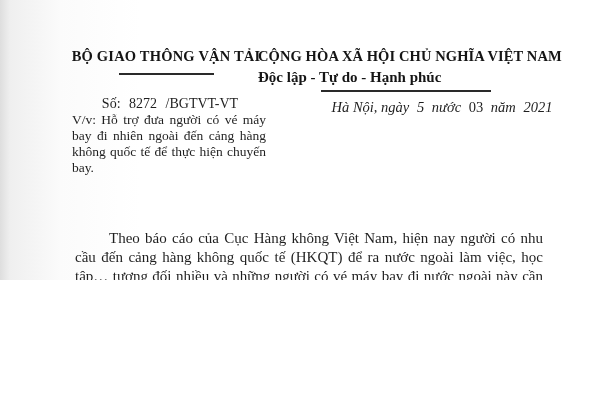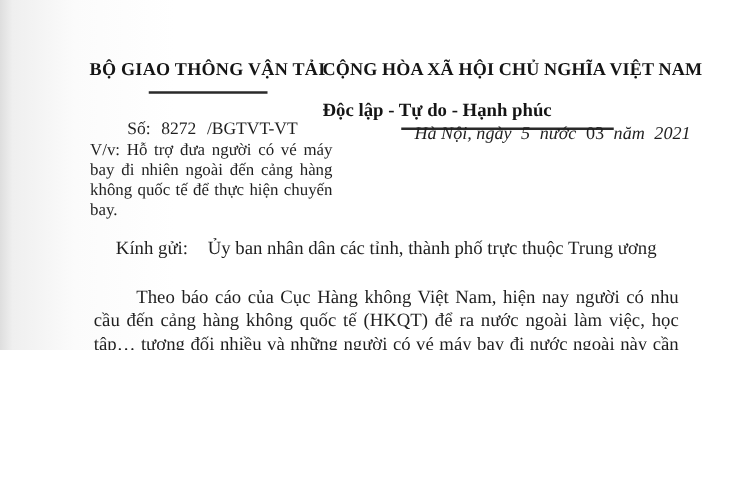--- a/index.html
+++ b/index.html
@@ -44,21 +44,21 @@
   .national-line1 {
     font-weight: bold;
     font-size: 14.5px;
     letter-spacing: 0.1px;
     white-space: nowrap;
     color: #151515;
   }
   .national-line2 {
     font-weight: bold;
     font-size: 15px;
-    margin-top: 16px;
+    margin-top: 4px;
     white-space: nowrap;
     color: #151515;
   }
   .national-underline {
     width: 170px; height: 2px;
     background: #2a2a2a;
     margin: 4px auto 0 auto;
   }
   
   .doc-number {
@@ -132,20 +132,16 @@
 
   <div class="dateline">
     <span class="part">Hà Nội, ngày</span>
     <span class="part">5</span>
     <span class="part">nước</span>
     <span class="fill-upright">03</span>
     <span class="part">năm</span>
     <span>2021</span>
   </div>
 
-  <div class="recipient">
-    <span class="recipient-label">Kính gửi:</span>
-    <span>Ủy ban nhân dân các tỉnh, thành phố trực thuộc Trung ương</span>
-  </div>
 
   <div class="body-text">Theo báo cáo của Cục Hàng không Việt Nam, hiện nay người có nhu cầu đến cảng hàng không quốc tế (HKQT) để ra nước ngoài làm việc, học tập… tương đối nhiều và những người có vé máy bay đi nước ngoài này cần phải di chuyển bằng xe ô tô từ nơi sinh sống đến cảng HKQT. Tuy nhiên, sau khi các tỉnh, thành phố (thành phố Hà Nội, thành phố Hồ Chí Minh…) áp dụng Chỉ thị 16/CT-TTg ngày 31 tháng 3 năm 2020 của Thủ tướng Chính phủ (Chỉ thị 16/CT-TTg), việc di chuyển của những người có vé máy bay đi nước ngoài từ các địa phương đến cảng HKQT để thực hiện chuyến bay gặp khó khăn (các tỉnh, thành phố đều áp dụng quy định cách ly tập trung 14 ngày đối với người trở về từ vùng có dịch khiến cho người điều khiển phương tiện (lái xe) ô tô từ</div>
 
 </div>
 
 </body></html>

